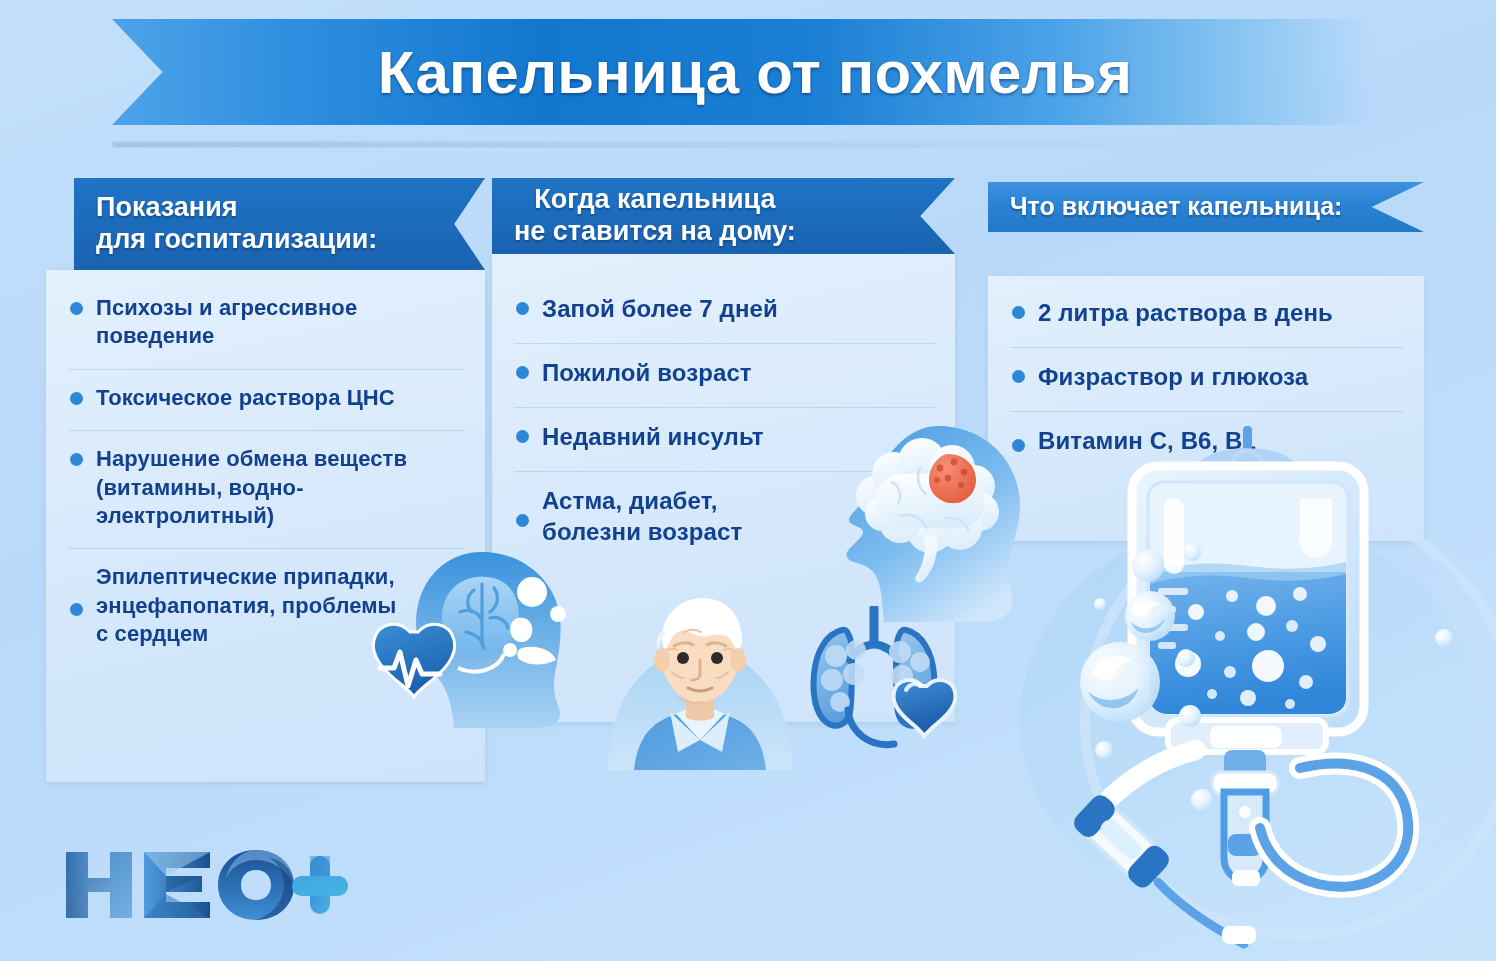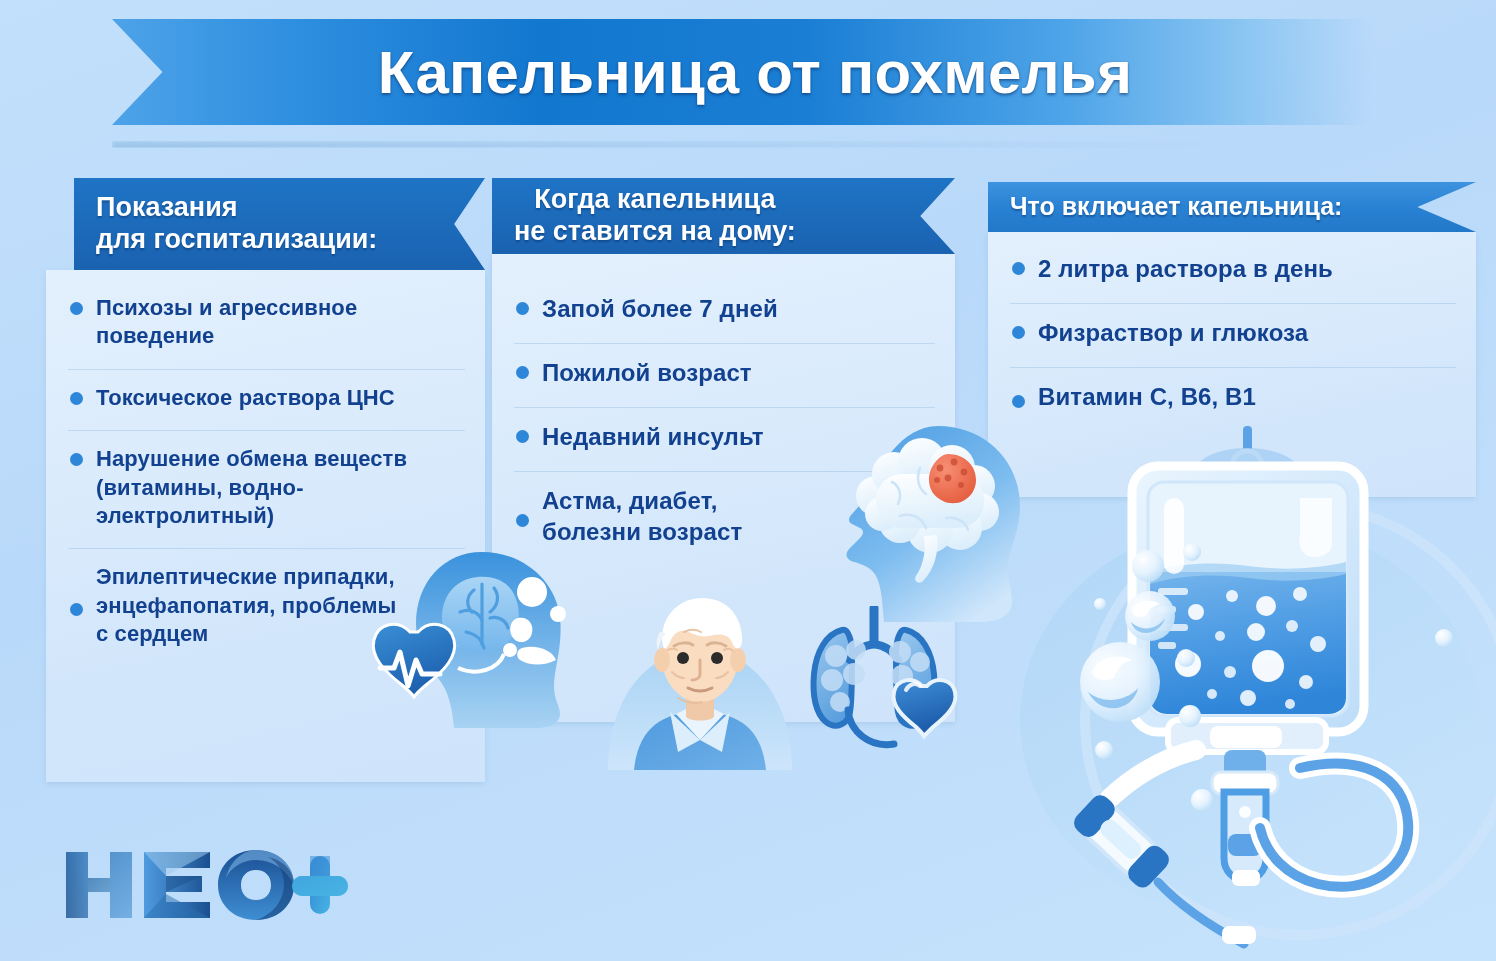--- a/index.html
+++ b/index.html
@@ -32,30 +32,30 @@
     font-size:60px; font-weight:bold; color:#ffffff; letter-spacing:.2px;
     text-shadow: 0 2px 3px rgba(8,50,105,.55), 0 0 1px rgba(8,50,105,.6);
     transform:translateX(12px);
     white-space:nowrap;
   }
 
   
   .column{ position:absolute; }
   #col-1{ left:30px;  top:178px; width:455px; }
   #col-2{ left:492px; top:178px; width:463px; }
-  #col-3{ left:988px; top:182px; width:488px; }
+  #col-3{ left:988px; top:182px; width:436px; }
 
   .card-body{
     position:relative;
     background: linear-gradient(168deg,#e3f0fd 0%,#dcecfc 30%,#d2e6fb 70%,#cfe4fb 100%);
     box-shadow:0 2px 5px rgba(110,160,205,.25);
   }
   #col-1 .card-body{ height:512px;margin-left:16px; }
   #col-2 .card-body{ height:468px; }
-  #col-3 .card-body{ height:265px; }
+  #col-3 .card-body{ height:265px;margin-top:44px; }
 
   .card-head{
     position:relative; height:0; color:#fff;
     background: linear-gradient(to bottom,#2278c9 0%,#1f6fc0 45%,#1a65b4 100%);
     display:flex; align-items:center;
     padding:0 54px 0 22px;
     box-shadow:0 3px 4px rgba(80,130,180,.38);
   }
   #col-1 .card-head{ height:92px; background:linear-gradient(to bottom,#1f74c6,#1a62b0);margin-left:44px; }
   #col-2 .card-head{ height:76px; background:linear-gradient(to bottom,#1f74c6,#1a62b0);text-align:center; }

